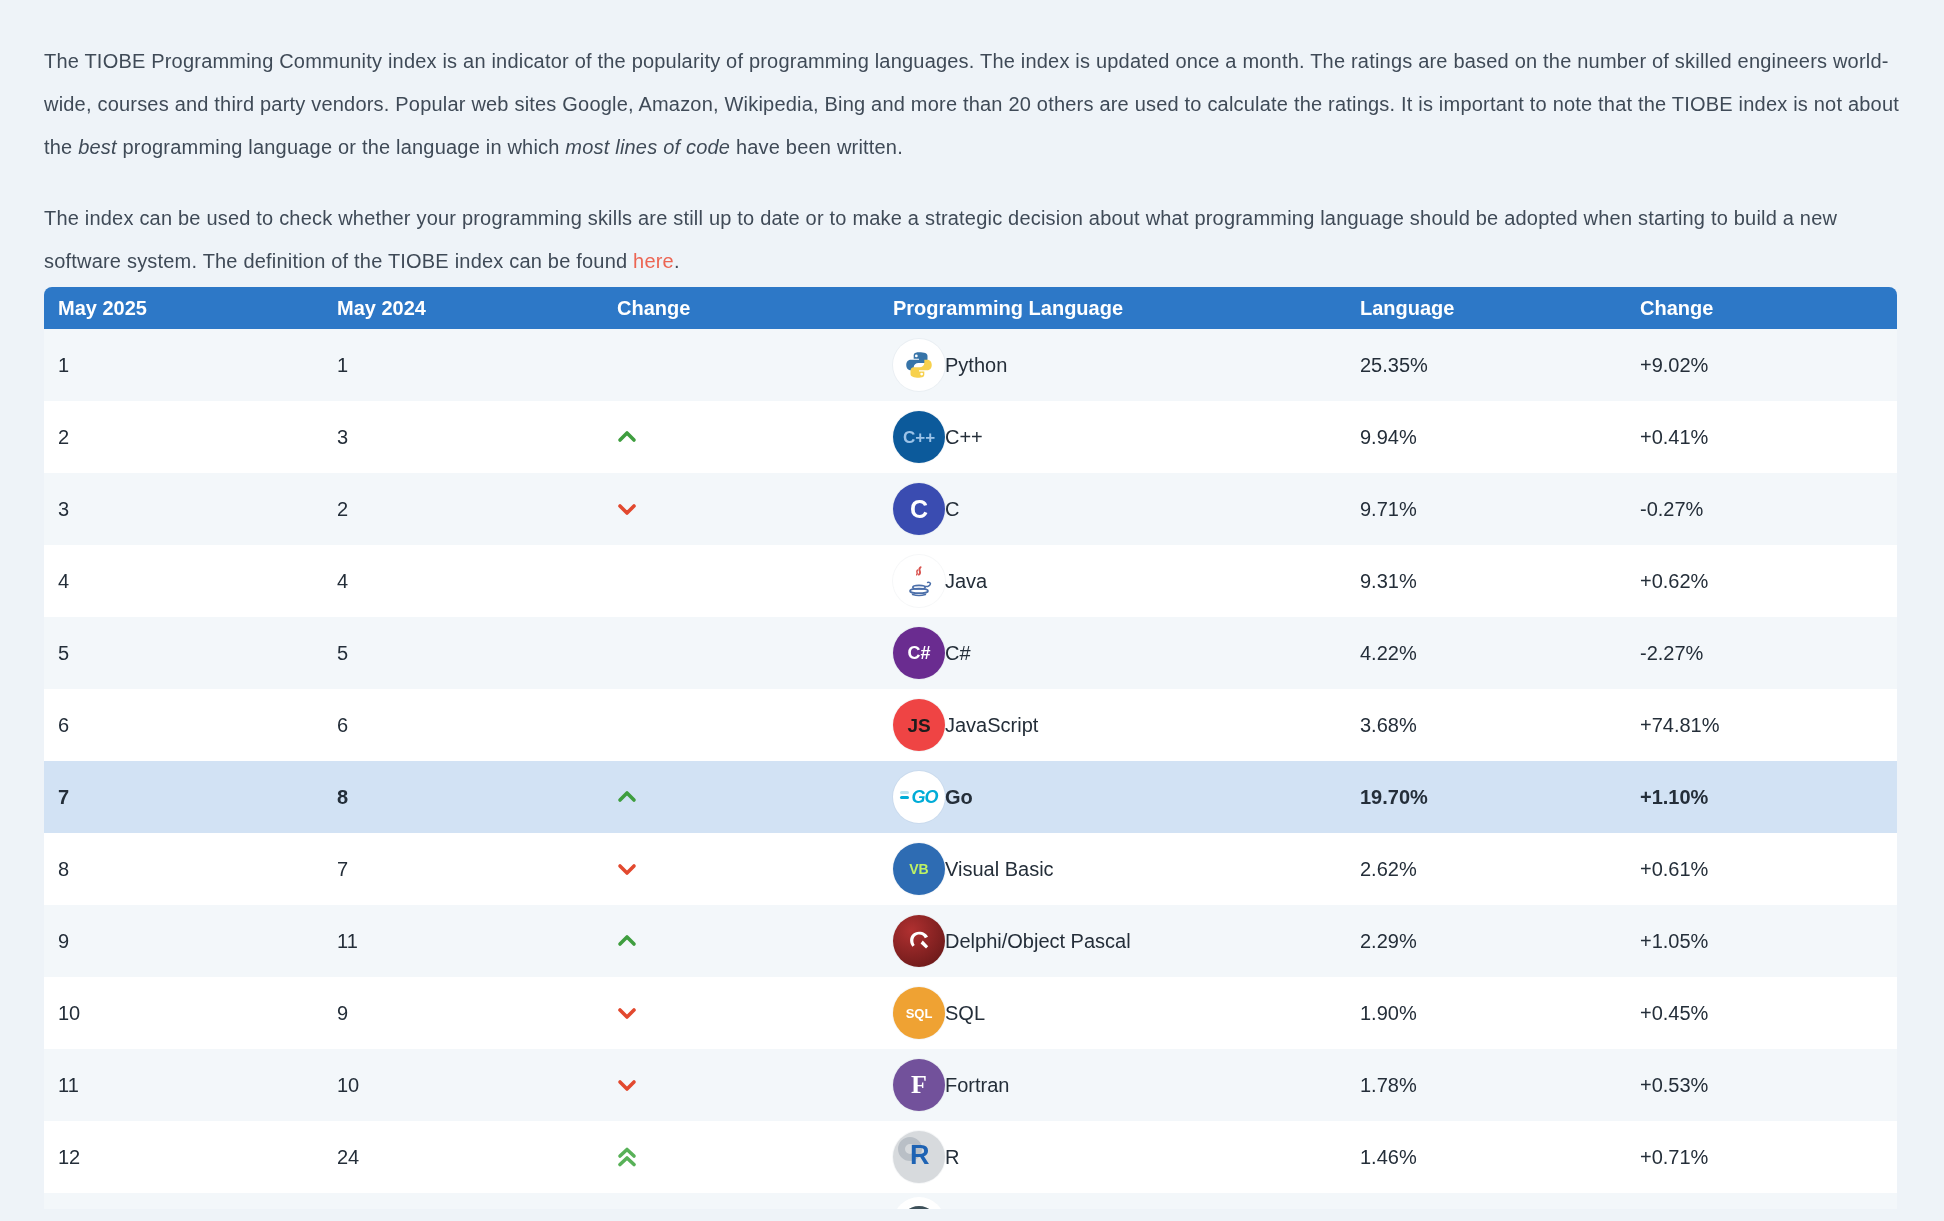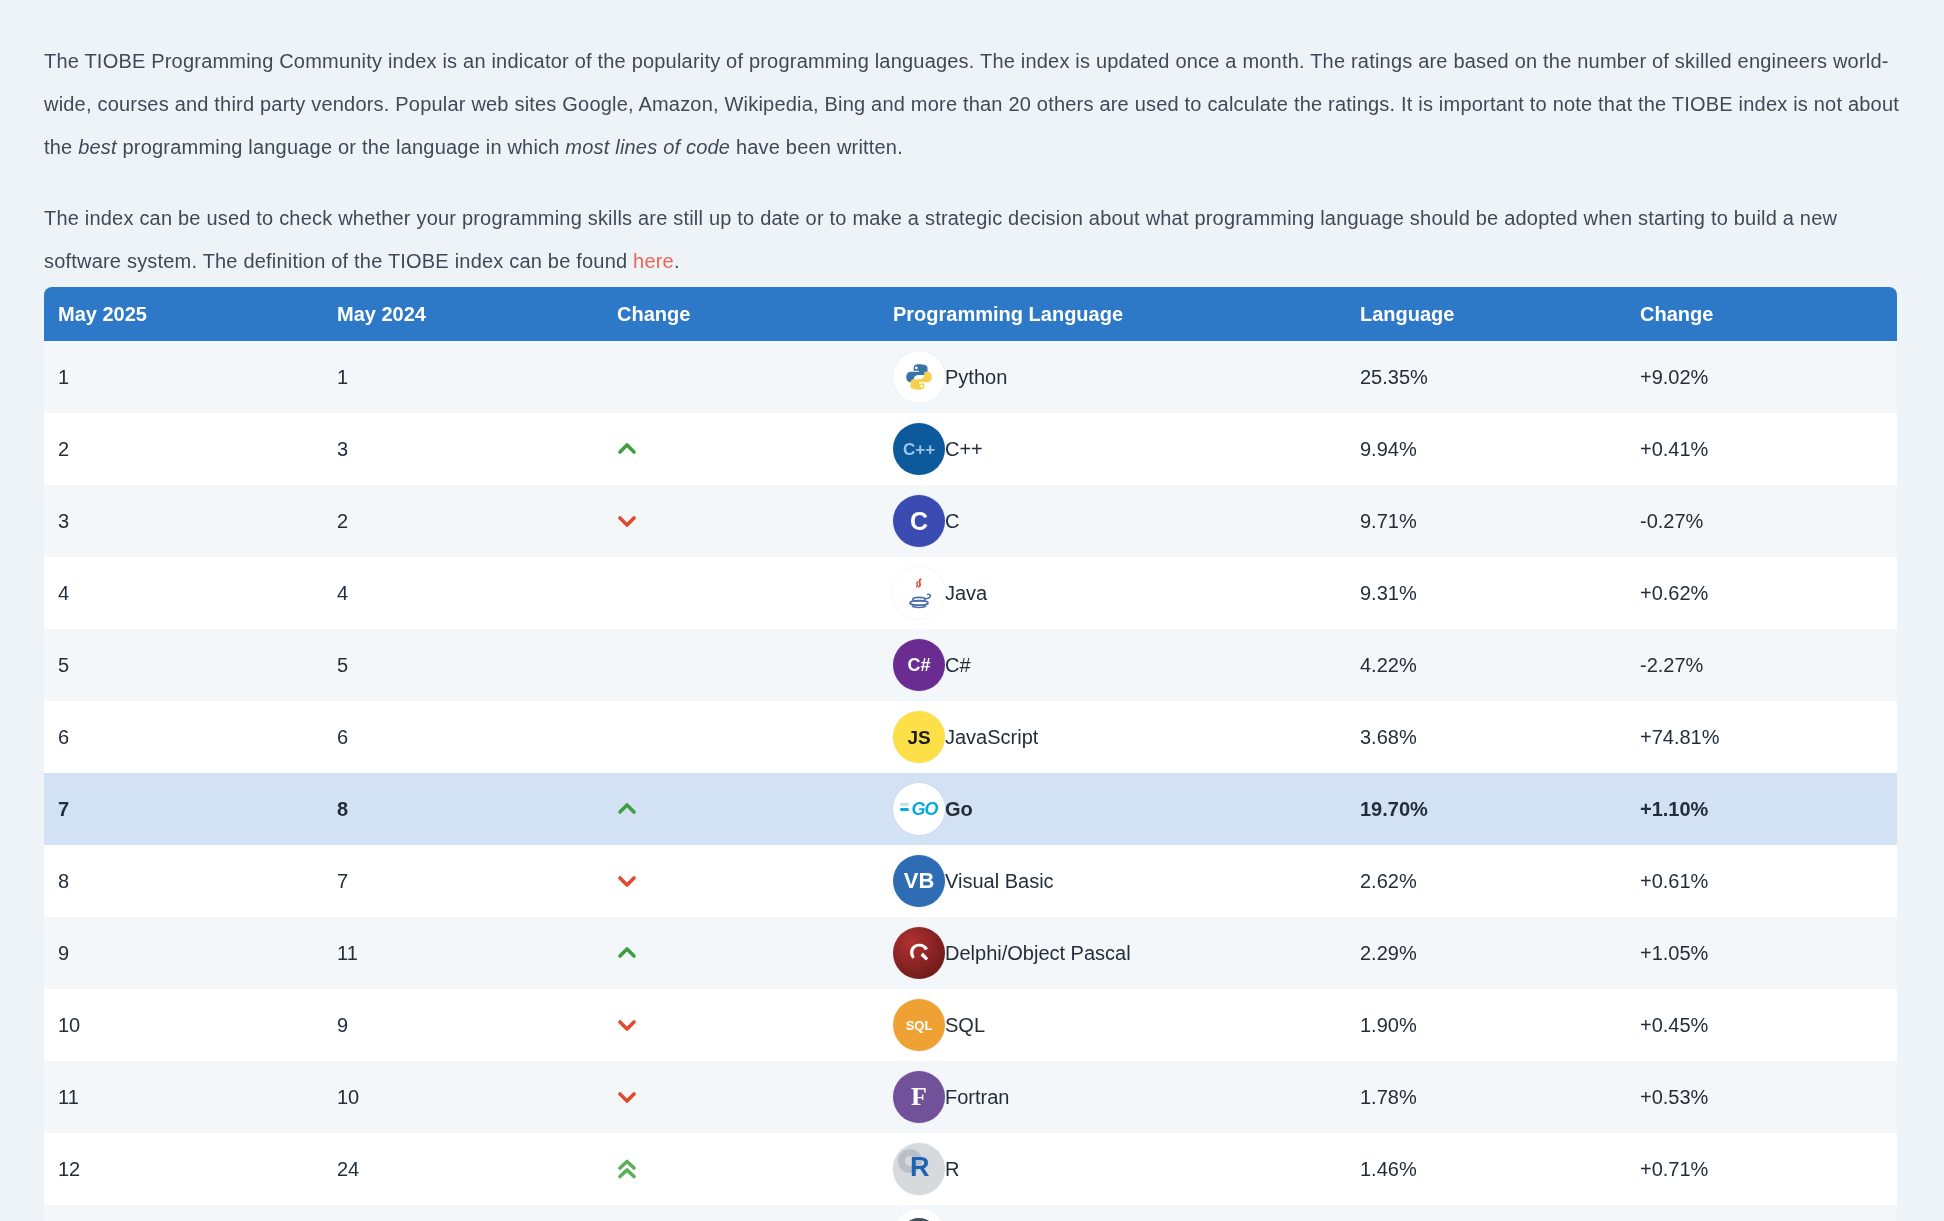--- a/index.html
+++ b/index.html
@@ -14,21 +14,21 @@
     font-family:"Liberation Sans", sans-serif;color:var(--intro-text);
   }
   .intro{padding:40px 44px 0 44px;font-size:20px;line-height:43px;letter-spacing:.2px;}
   .intro p{margin:0;overflow:hidden;}
   .intro p.p1{height:129px;}
   .intro p.p2{height:86px;margin-top:28px;}
   .intro em{font-style:italic;}
   .link{color:var(--link);text-decoration:none;cursor:pointer;}
   .table-card{margin:4px 44px 0 44px;width:1853px;border-radius:8px 8px 0 0;overflow:hidden;}
   .grid-row{display:grid;grid-template-columns:279px 280px 276px 467px 280px 271px;align-items:center;}
-  .thead{background:var(--header-bg);height:54px;color:#ffffff;font-weight:bold;font-size:20px;}
+  .thead{background:var(--header-bg);height:42px;color:#ffffff;font-weight:bold;font-size:20px;}
   .cell{padding-left:14px;}
   .row{height:72px;font-size:20px;color:var(--table-text);}
   .row.light{background:var(--row-light);}
   .row.white{background:var(--row-white);}
   .row.hl{background:var(--row-highlight);font-weight:bold;}
   .lang-cell{display:flex;align-items:center;}
   .lang-icon{
     width:52px;height:52px;border-radius:50%;flex:0 0 52px;position:relative;
     display:flex;align-items:center;justify-content:center;
     box-shadow:0 0 0 1px rgba(20,40,70,0.04);overflow:hidden;
@@ -145,21 +145,21 @@
       <div class="lang-name">C#</div>
     </div>
     <div class="cell">4.22%</div>
     <div class="cell">-2.27%</div>
   </div>
       <div class="grid-row row white">
     <div class="cell">6</div>
     <div class="cell">6</div>
     <div class="cell change-cell"></div>
     <div class="cell lang-cell">
-      <div class="lang-icon" style="background: #fde047;">
+      <div class="lang-icon" style="background: #ef4444;">
             <span class="badge-label" style="color: rgb(28, 28, 28); font-size: 19px;">JS</span>
           </div>
       <div class="lang-name">JavaScript</div>
     </div>
     <div class="cell">3.68%</div>
     <div class="cell">+74.81%</div>
   </div>
       <div class="grid-row row hl">
     <div class="cell">7</div>
     <div class="cell">8</div>
@@ -181,21 +181,21 @@
       <div class="grid-row row white">
     <div class="cell">8</div>
     <div class="cell">7</div>
     <div class="cell change-cell">
           <svg width="20" height="14" viewBox="0 0 20 14">
             <path d="M3 4 L10 11 L17 4" fill="none" stroke="#e2492f" stroke-width="3.6" stroke-linecap="round" stroke-linejoin="round"></path>
           </svg>
         </div>
     <div class="cell lang-cell">
       <div class="lang-icon" style="background: rgb(46, 108, 179);">
-            <span class="badge-label" style="color: #ffffff; font-size: 22px;">VB</span>
+            <span class="badge-label" style="color: #bef264; font-size: 14px;">VB</span>
           </div>
       <div class="lang-name">Visual Basic</div>
     </div>
     <div class="cell">2.62%</div>
     <div class="cell">+0.61%</div>
   </div>
       <div class="grid-row row light">
     <div class="cell">9</div>
     <div class="cell">11</div>
     <div class="cell change-cell">

